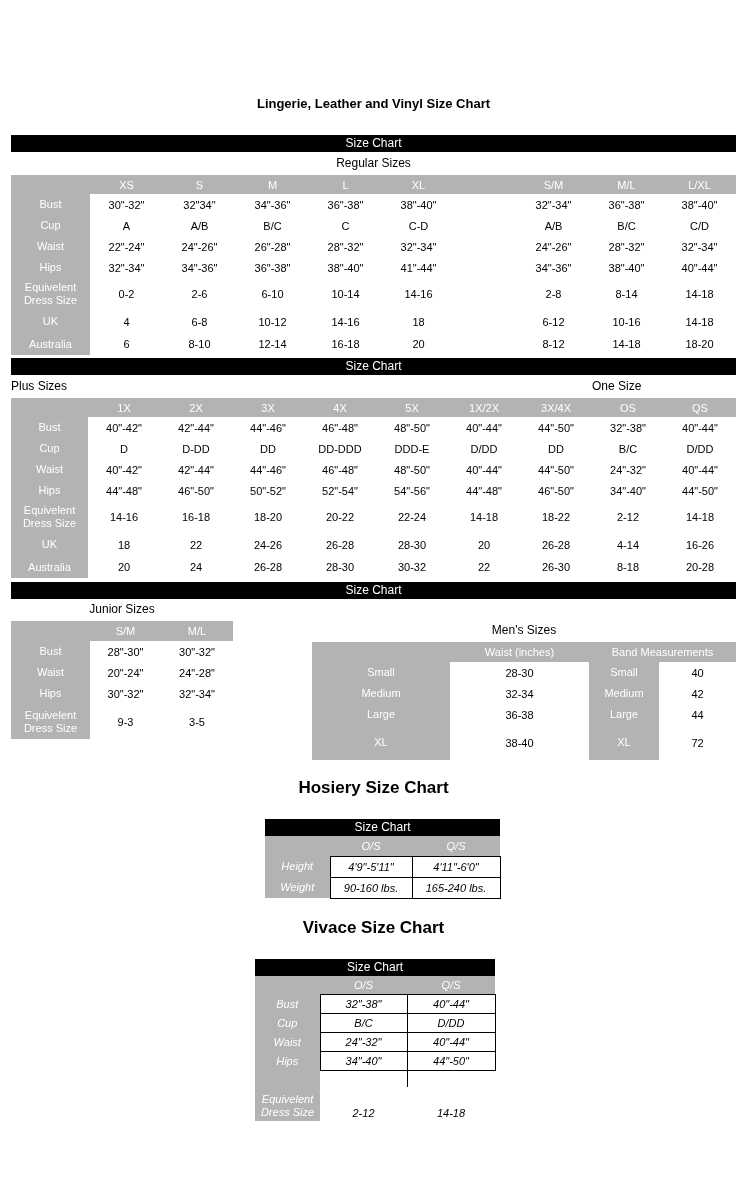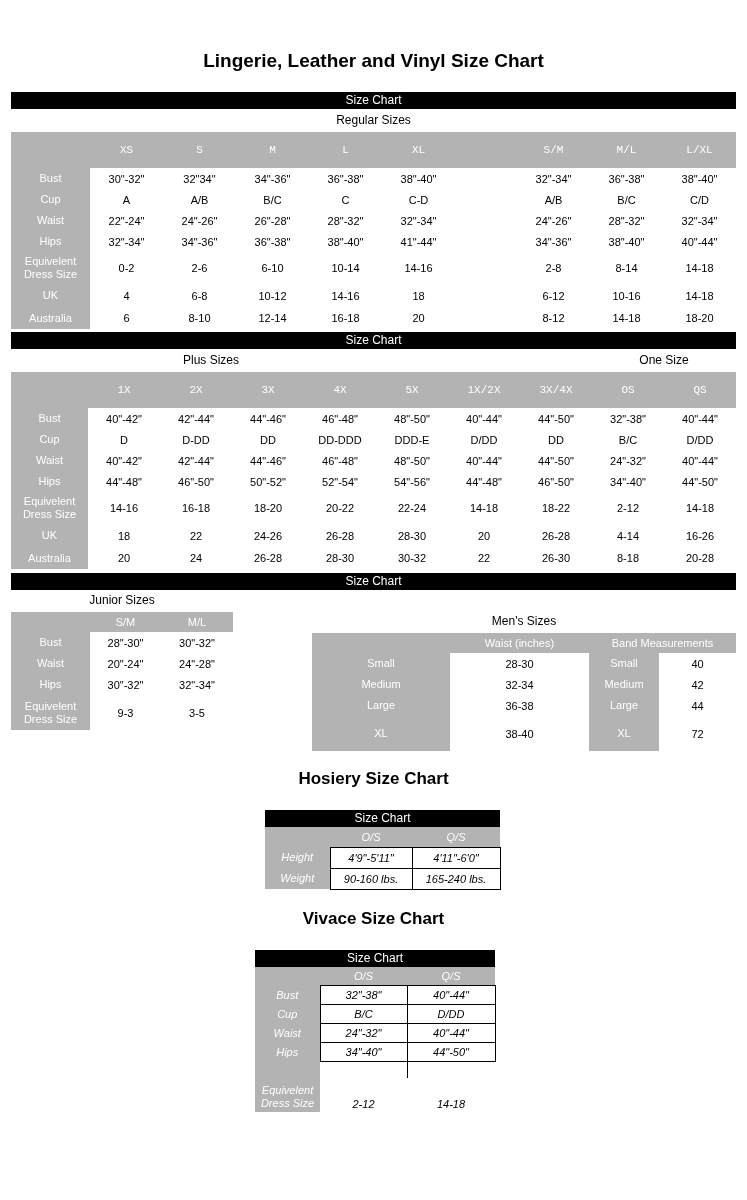--- a/index.html
+++ b/index.html
@@ -1,35 +1,35 @@
 <!DOCTYPE html>
 <html><head>
 <meta charset="utf-8">
 <style>
   html,body{margin:0;padding:0;}
   body{background:#fff;font-family:"Liberation Sans",sans-serif;color:#000;}
   .page{position:relative;width:747px;height:1200px;background:#fff;overflow:hidden;}
-  .main-title{margin:0;padding-top:51px;text-align:center;font-size:19px;font-weight:bold;line-height:20px;}
+  .main-title{margin:0;padding-top:94px;text-align:center;font-size:13px;font-weight:bold;line-height:20px;}
   .sub-title{margin:0;text-align:center;font-size:17px;font-weight:bold;line-height:20px;}
   .sub-title.hosiery-title{padding-top:18px;}
   .sub-title.vivace-title{padding-top:19px;}
   .bar{background:#000000;color:#ffffff;font-size:12px;height:17px;line-height:17px;text-align:center;}
   .bar.big{width:725px;margin-left:11px;}
   .bar.big.first{margin-top:21px;}
   .bar.big.second{margin-top:3px;}
   .bar.big.third{margin-top:4px;}
   .secline{width:725px;margin-left:11px;height:23px;line-height:22px;font-size:12px;text-align:center;position:relative;}
-  .secline .pos-label{position:absolute;top:0;height:16px;line-height:22px;text-align:center;}
+  .secline .pos-label{position:absolute;top:0;height:16px;line-height:22px;text-align:left;}
   .plus-label{left:0;width:400px;}
   .onesize-label{left:581px;width:144px;}
   table{border-collapse:collapse;table-layout:fixed;}
   th,td{padding:0;margin:0;text-align:center;vertical-align:middle;font-weight:normal;font-size:11px;overflow:hidden;white-space:nowrap;}
   .big-table{width:725px;margin-left:11px;}
   .big-table tr{height:21px;}
-  .big-table tr.head{height:36px;font-family:Liberation Mono, monospace;}
+  .big-table tr.head{height:19px;}
   .big-table tr.tall{height:32px;}
   tr.head th{background:#b3b3b3;color:#ffffff;}
   td.lbl,th.lbl{background:#b3b3b3;color:#ffffff;white-space:normal;line-height:13px;}
   td.gap{background:#ffffff;}
   .jm-row{display:flex;width:725px;margin-left:11px;align-items:flex-start;}
   .jm-spacer{width:79px;}
   .junior-block{width:222px;}
   .mens-block{width:424px;margin-top:21px;}
   .block-title{height:22px;line-height:21px;font-size:12px;text-align:center;}
   .junior-table{width:222px;}

